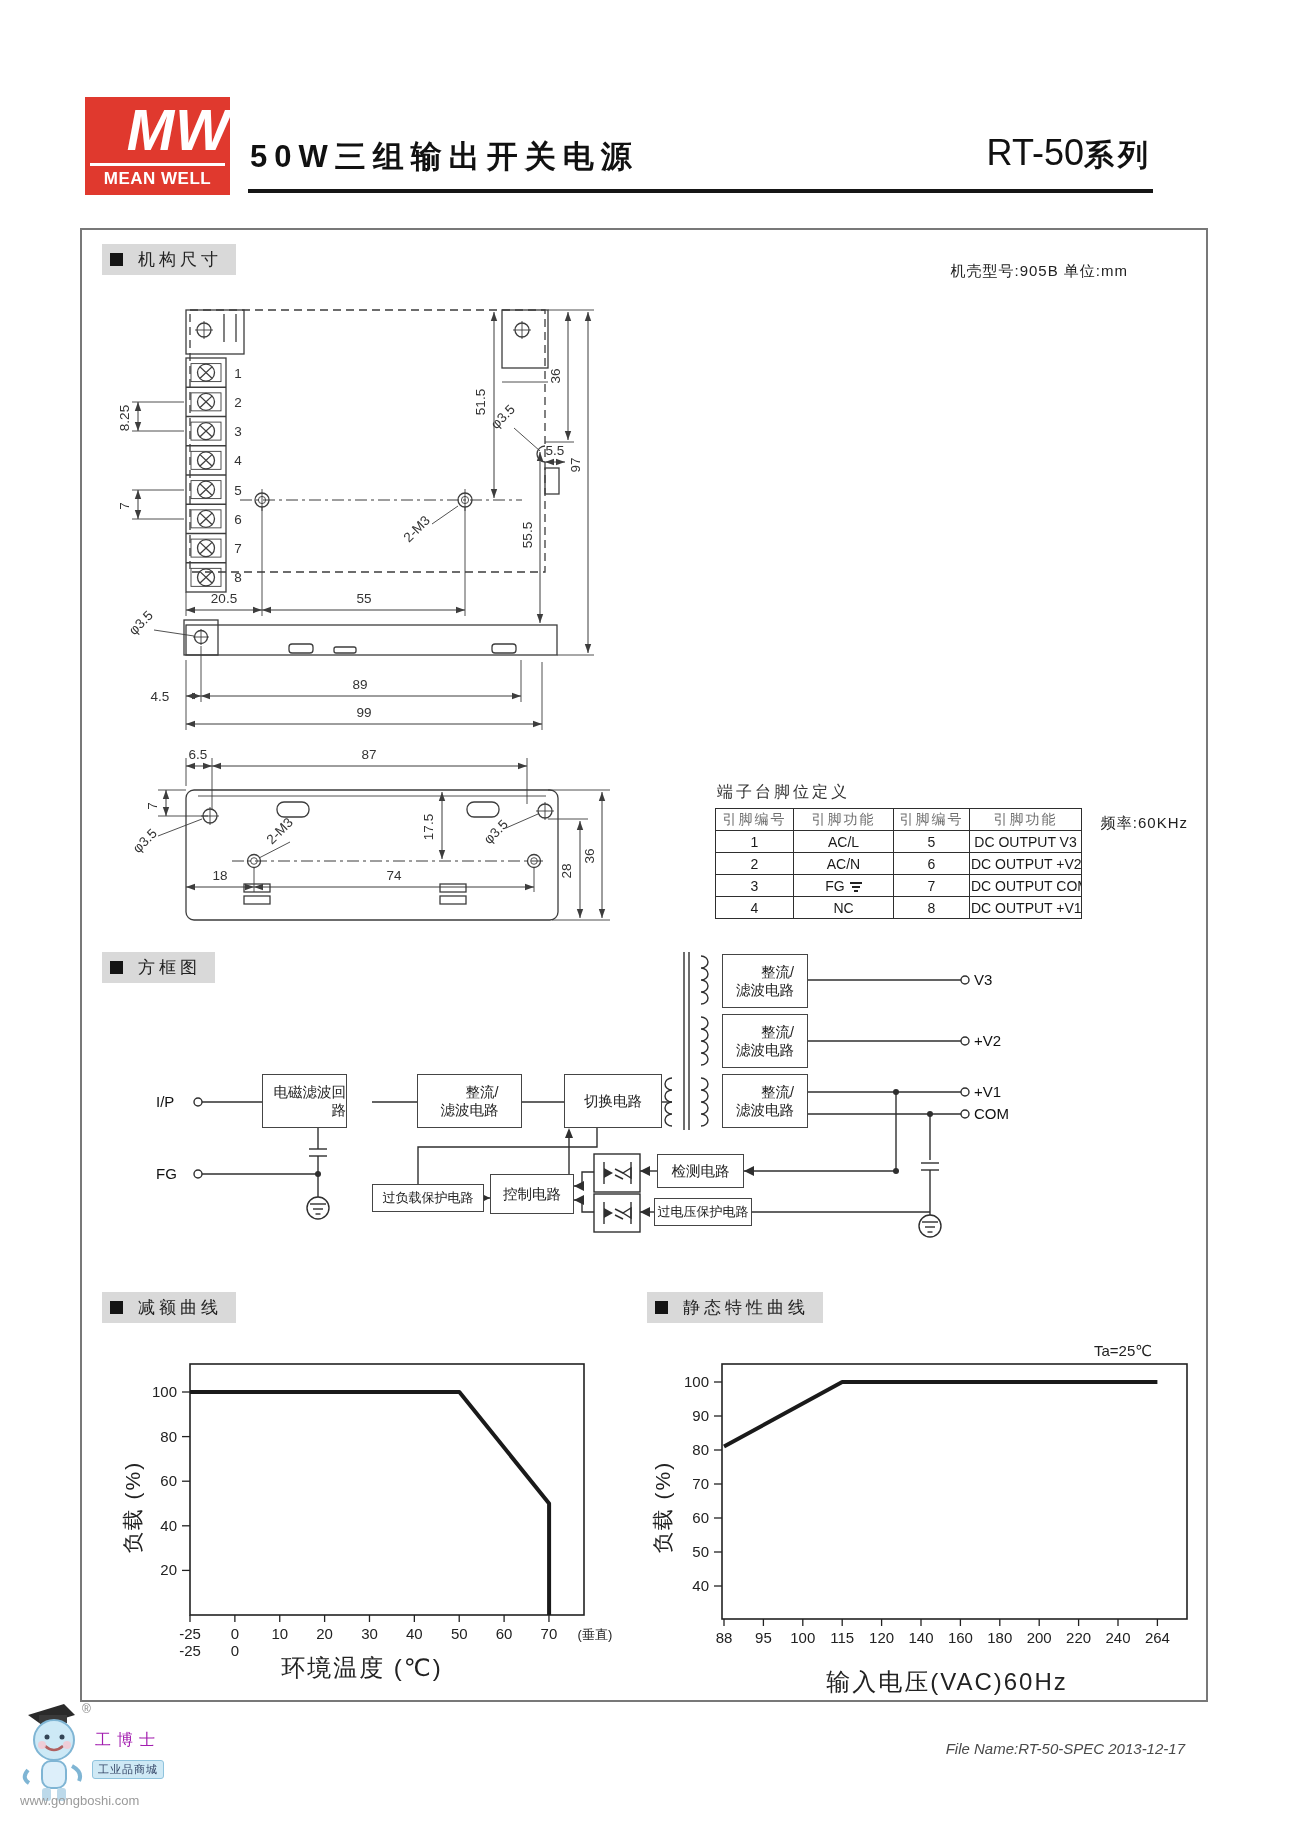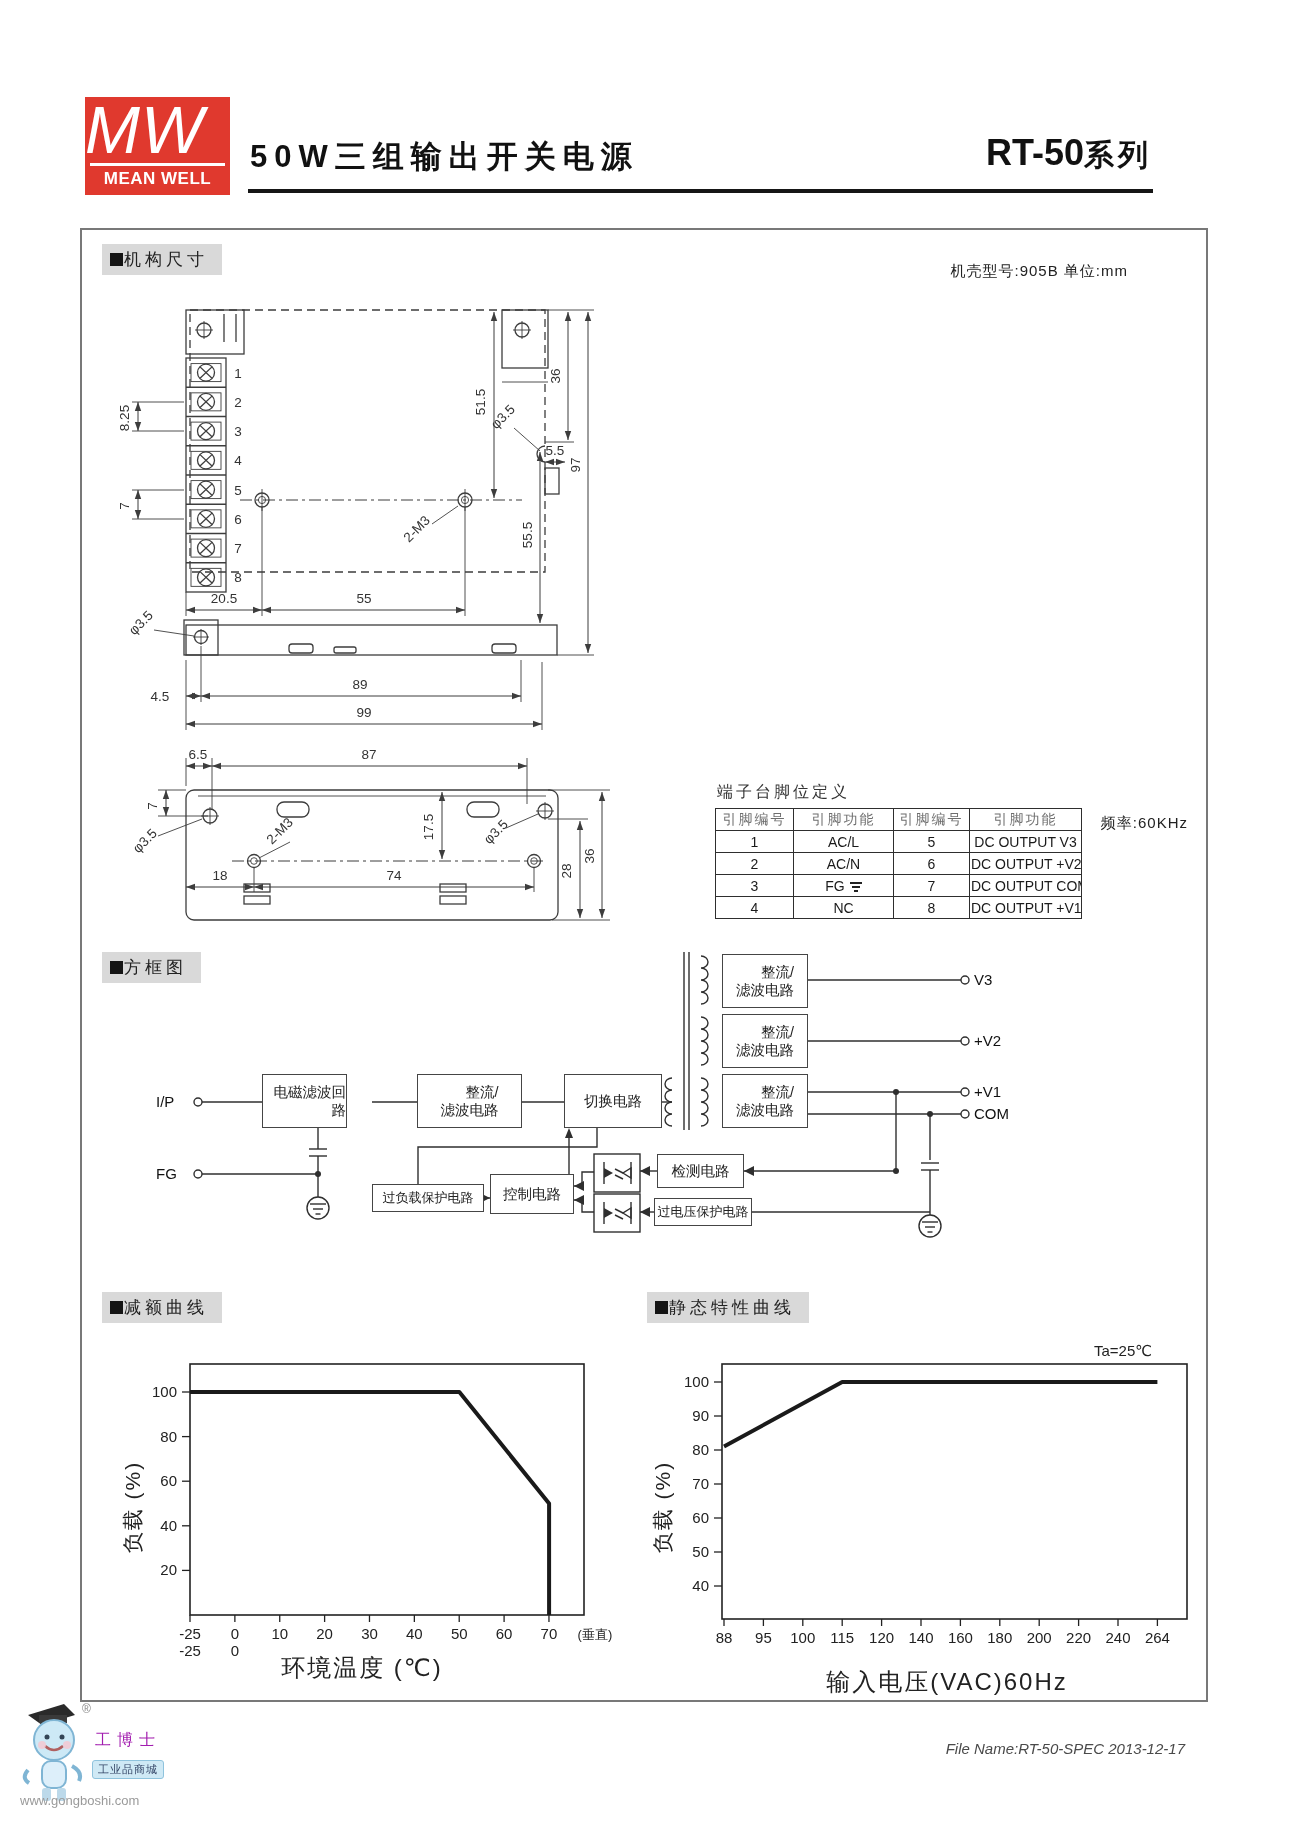--- a/index.html
+++ b/index.html
@@ -1,29 +1,29 @@
 <!DOCTYPE html>
 <html><head>
 <meta charset="utf-8">
 <style>
 *{margin:0;padding:0;box-sizing:border-box}
 html,body{background:#fff}
 body{width:1290px;height:1825px;position:relative;font-family:"Liberation Sans","DejaVu Sans",sans-serif;color:#1a1a1a;overflow:hidden}
 .abs{position:absolute}
 
 .logo{background:#e0392e;display:flex;flex-direction:column}
-.logo-mw{flex:1;color:#fff;font-weight:normal;font-style:italic;font-size:66px;text-align:left;line-height:66px;letter-spacing:1px}
+.logo-mw{flex:1;color:#fff;font-weight:bold;font-style:italic;font-size:57px;text-align:right;line-height:66px;letter-spacing:1px}
 .logo-brand{border-top:3px solid #fff;margin:0 5px 4px 5px;color:#fff;font-weight:bold;font-size:17px;text-align:center;line-height:26px;letter-spacing:.5px}
 .page-title{font-size:31px;font-weight:600;letter-spacing:7px;color:#111}
-.series-model{font-size:36px;font-weight:700;color:#111}
+.series-model{font-size:36px;font-weight:400;color:#111}
 .series-suffix{font-size:30px;font-weight:600;letter-spacing:4px;color:#111}
 .title-rule{background:#161616}
 
 .content-box{left:80px;top:228px;width:1128px;height:1474px;border:2px solid #787878;position:absolute;background:#fff}
-.sec-h{position:absolute;background:#d9d9d9;display:flex;align-items:center;gap:1px;padding:4px 14px 4px 8px;font-size:17px;letter-spacing:4px;color:#222}
+.sec-h{position:absolute;background:#d9d9d9;display:flex;align-items:center;gap:15px;padding:4px 14px 4px 8px;font-size:17px;letter-spacing:4px;color:#222}
 .bullet{width:13px;height:13px;background:#141414;display:inline-block}
 .note{position:absolute;font-size:15px;color:#222;letter-spacing:1px}
 
 .pin-wrap{position:absolute;left:633px;top:552px;width:366px}
 .pin-title{font-size:16px;letter-spacing:3px;color:#333;margin-bottom:5px;margin-left:2px}
 .pin-wrap table{border-collapse:collapse;width:366px;font-size:14px;table-layout:fixed}
 .pin-wrap th,.pin-wrap td{border:1.6px solid #2e2e2e;text-align:center;height:22px;padding:0 1px;overflow:hidden;white-space:nowrap}
 .pin-wrap th{color:#6e6e6e;font-weight:normal;letter-spacing:2px}
 .gnd{display:inline-block;width:12px;height:10px;margin-left:5px;vertical-align:-1px;background:
  linear-gradient(#222,#222) 50% 0/12px 2px no-repeat,

